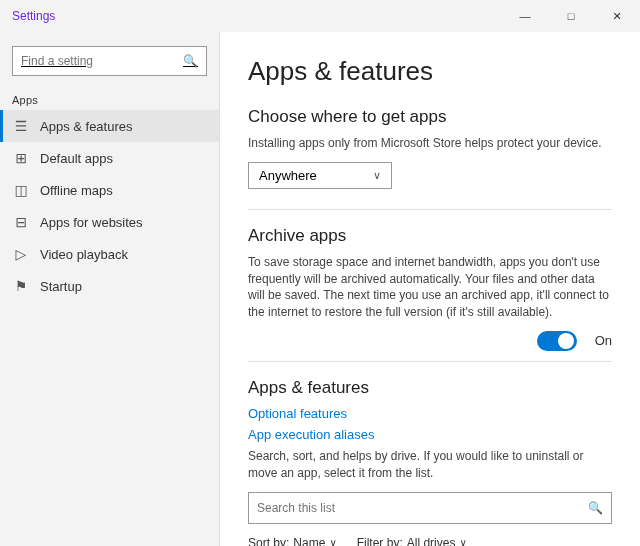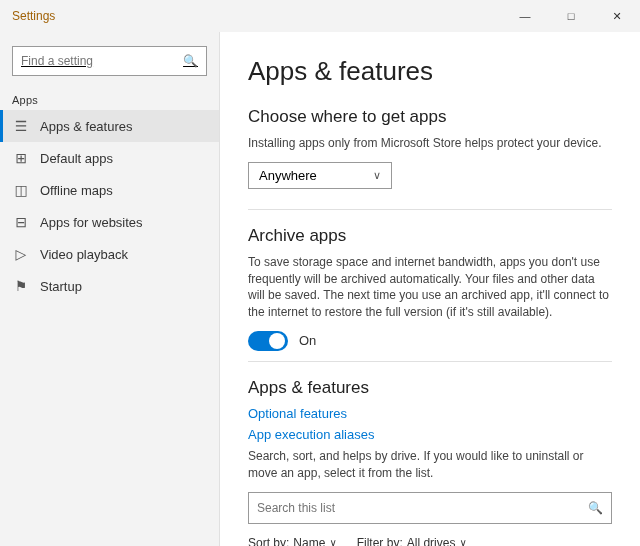--- a/index.html
+++ b/index.html
@@ -20,21 +20,21 @@
       height: 32px;
       background: #f3f3f3;
       display: flex;
       align-items: center;
       justify-content: space-between;
       padding: 0 0 0 12px;
       z-index: 10;
     }
     .title-bar-title {
       font-size: 12px;
-      color: #a16207;
+      color: #6d28d9;
     }
     .title-bar-controls {
       display: flex;
       align-items: center;
     }
     .title-bar-btn {
       width: 46px;
       height: 32px;
       display: flex;
       align-items: center;
@@ -179,23 +179,24 @@
 
     .divider {
       height: 1px;
       background: #e0e0e0;
       margin: 10px 0 16px 0;
     }
 
     .toggle-row {
       display: flex;
       align-items: center;
-      gap: 11px;
+      gap: 18px;
       margin-top: 10px;
       margin-bottom: 4px;
+      justify-content: flex-end;
     }
     .toggle {
       width: 40px;
       height: 20px;
       background: #0078d4;
       border-radius: 10px;
       position: relative;
       cursor: pointer;
     }
     .toggle-knob {

